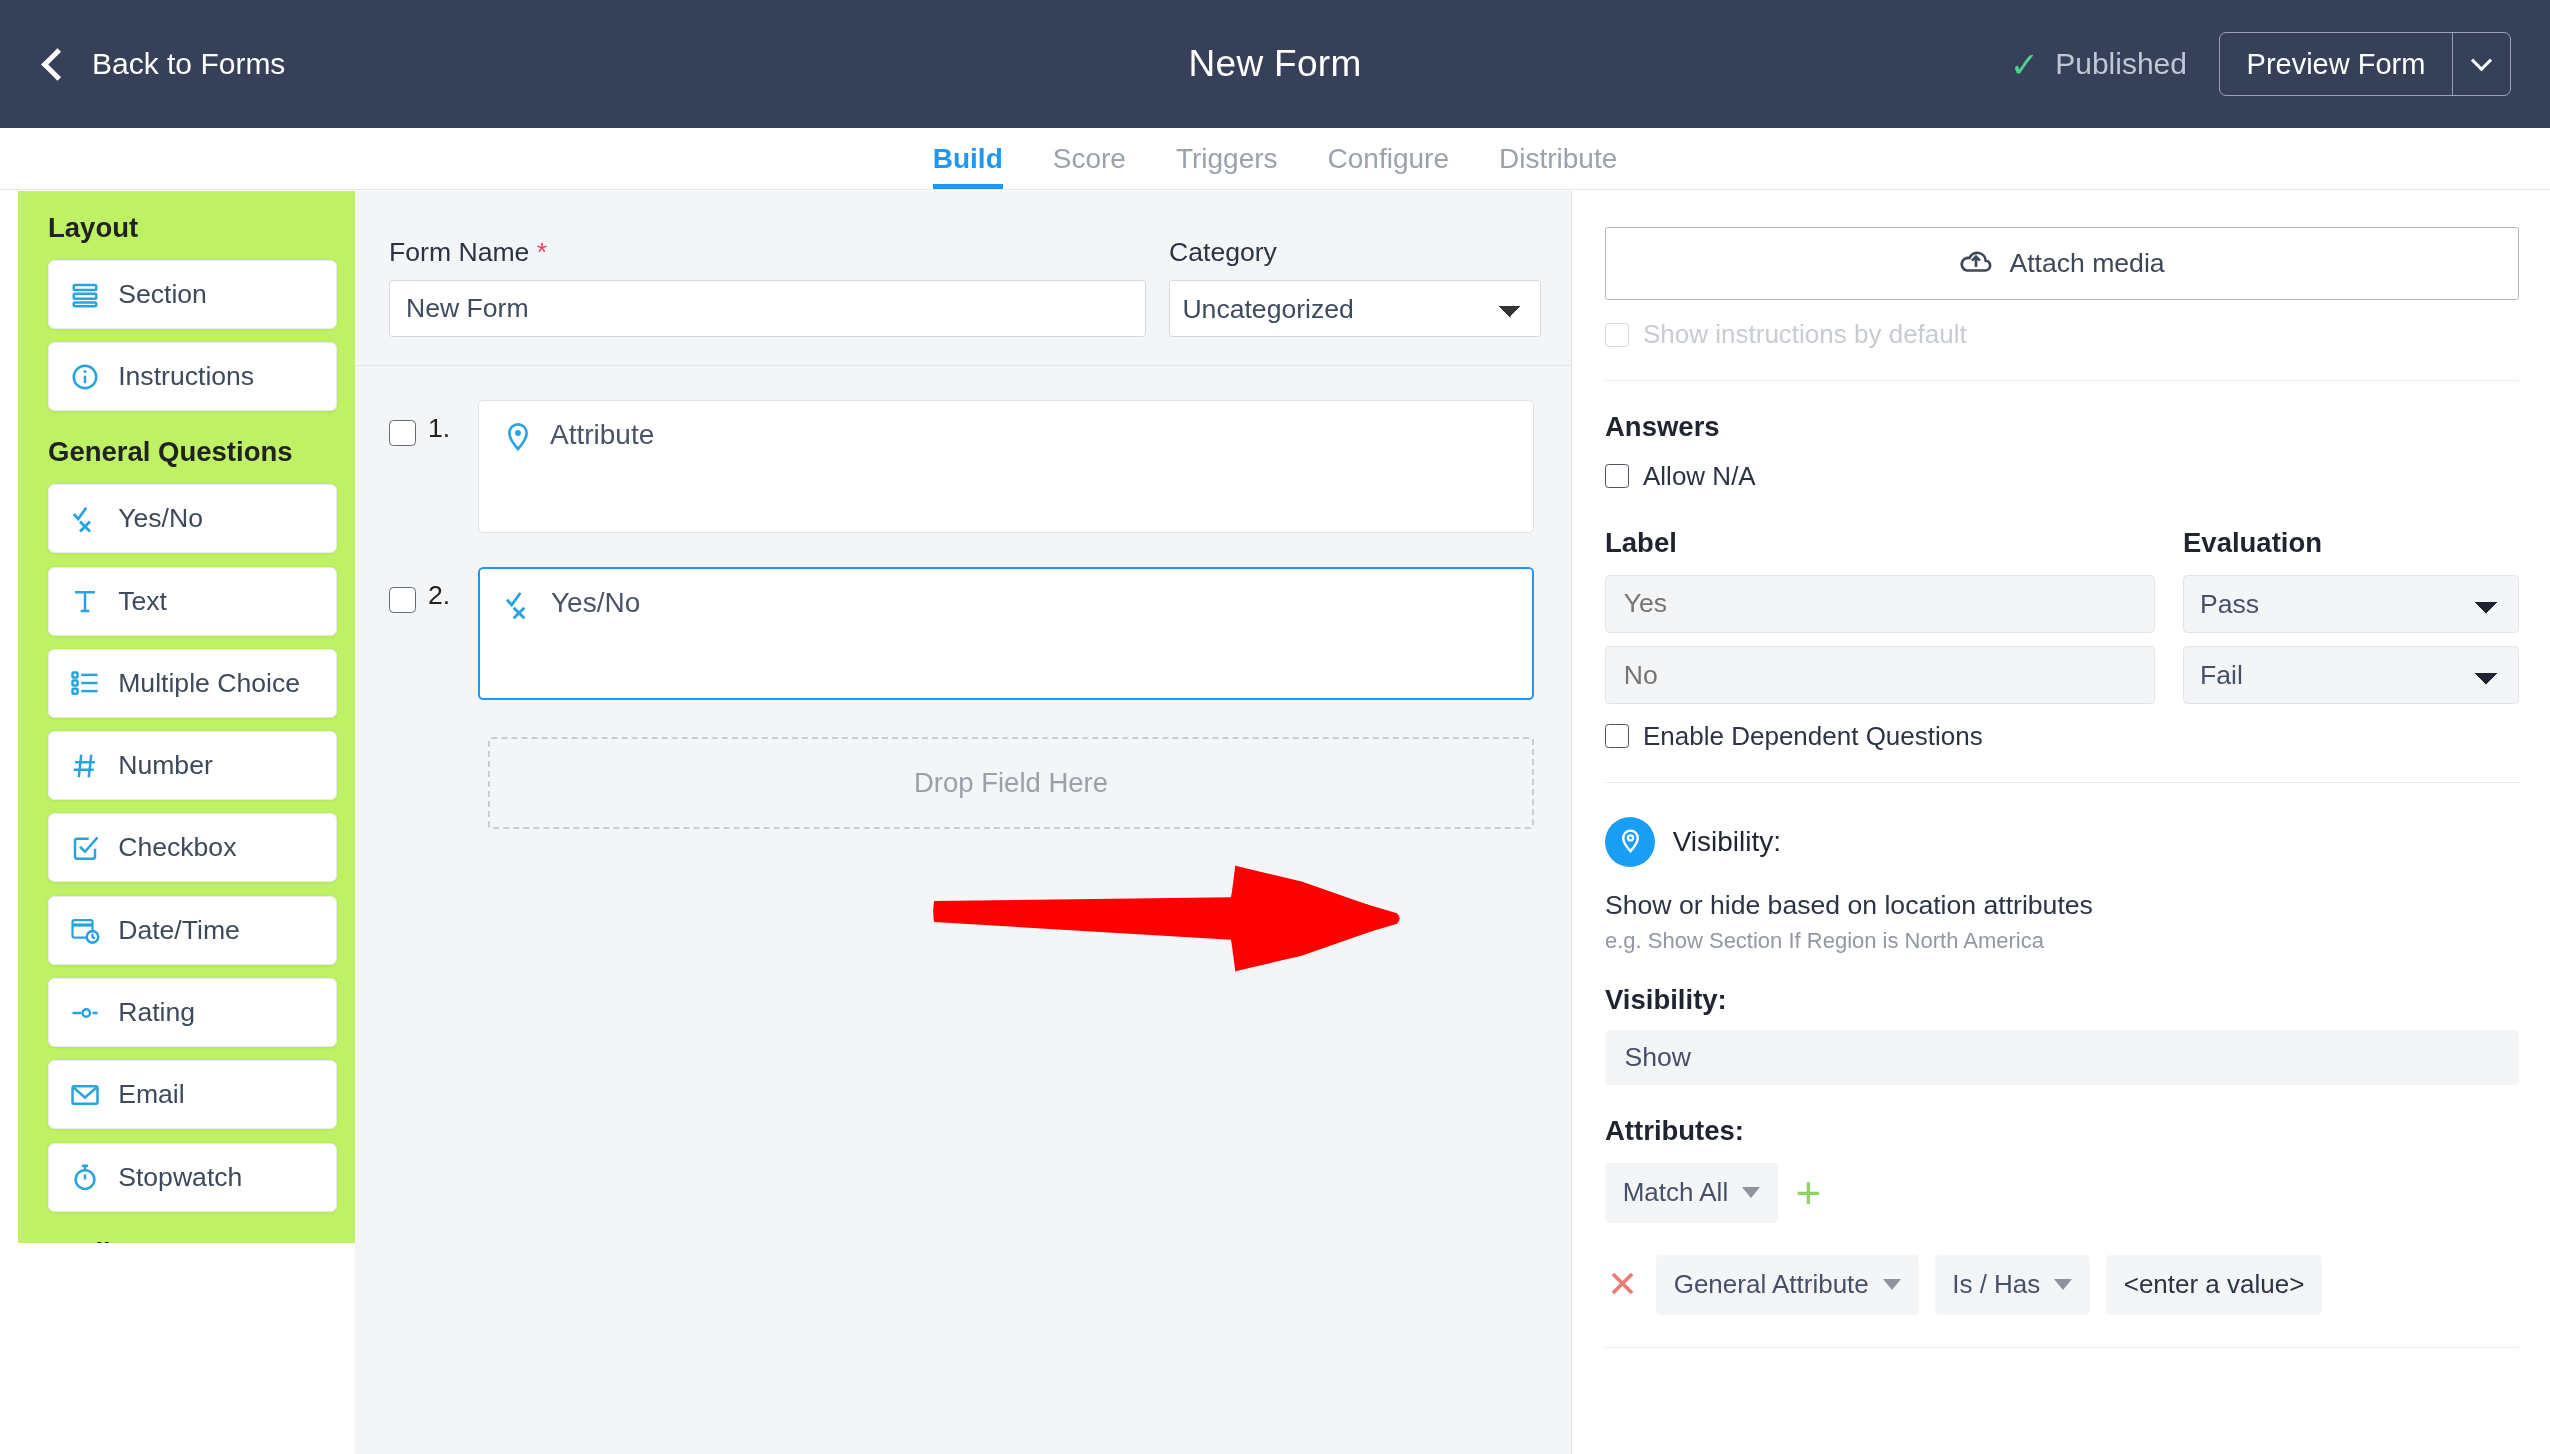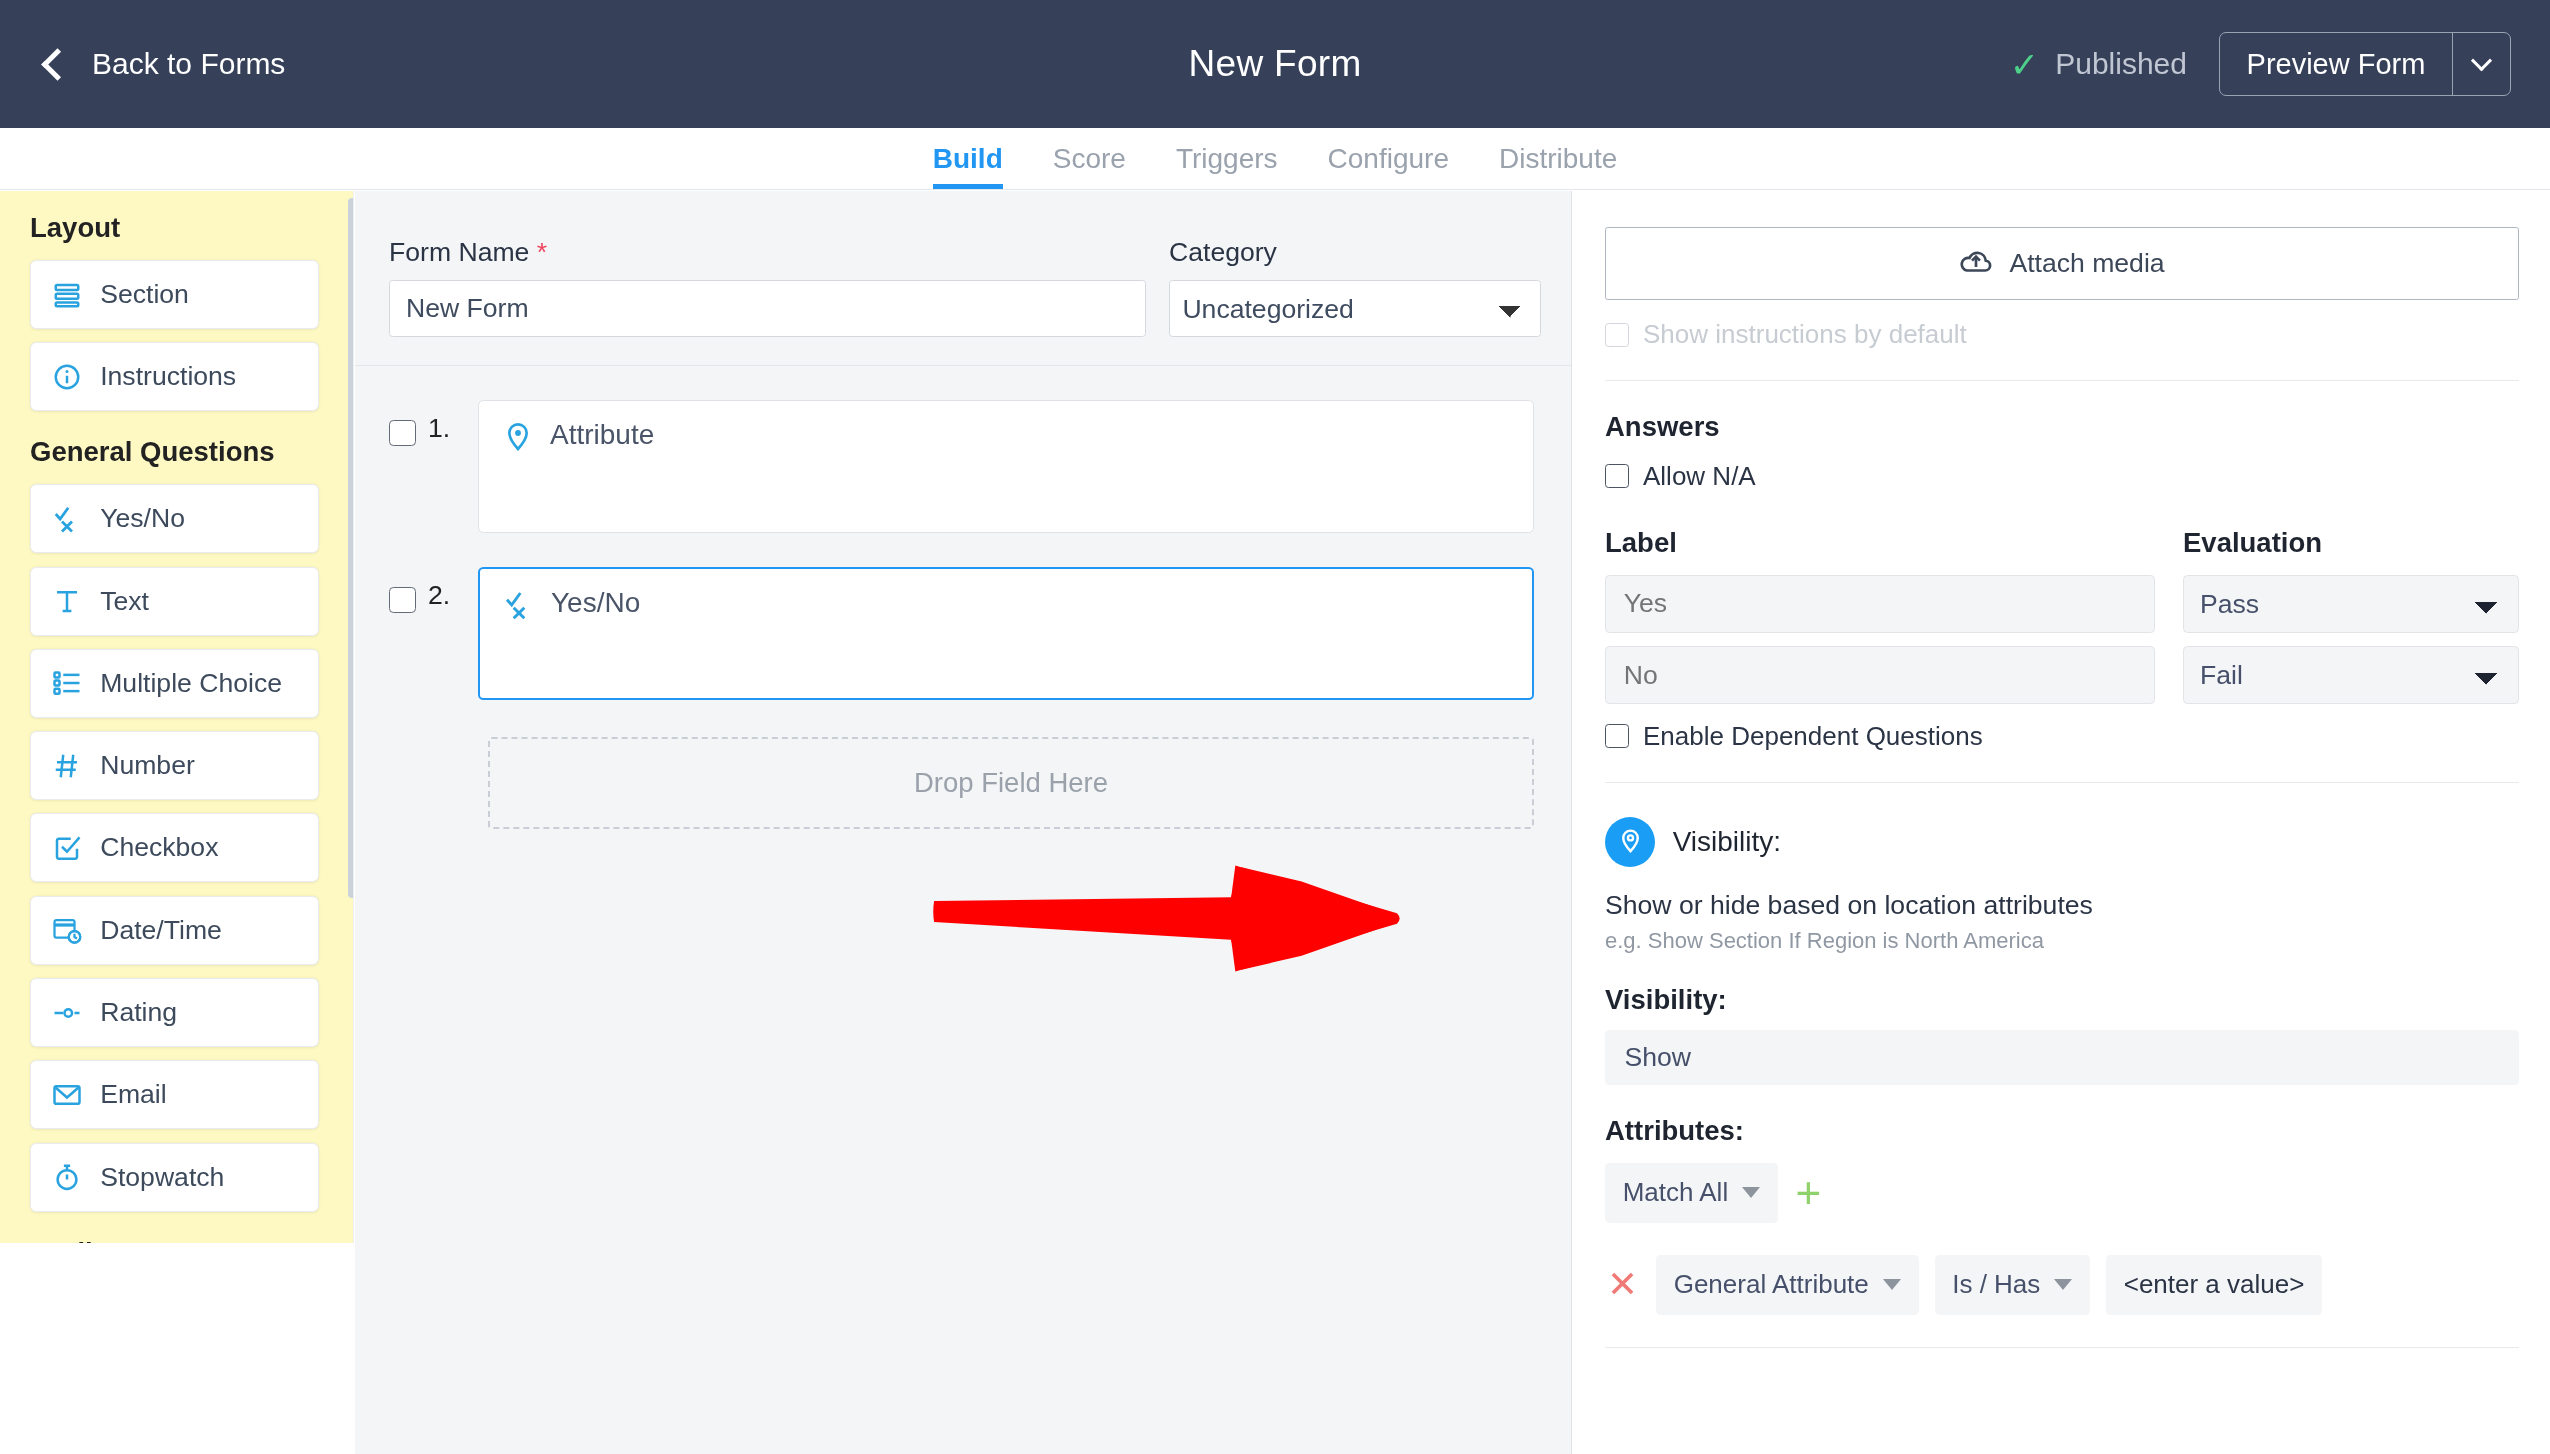--- a/index.html
+++ b/index.html
@@ -81,23 +81,23 @@
   }
   .tab.active { color: #2196f3; font-weight: 600; }
   .tab.active:after {
     content: ""; position: absolute;
     left: 25px; right: 25px; bottom: 0;
     height: 5.3px; background: #2196f3;
   }
 
   
   .sidebar {
-    position: absolute; top: 191px; left: 0;
+    position: absolute; top: 191px; left: 18px;
     width: 354px; height: 1052px;
-    background: #fef9c3;
+    background: #bef264;
     overflow: hidden;
     border-right: 0.9px solid #eceef1;
   }
   .sb-inner { padding: 0 34px 0 30px; }
   .sb-head {
     font-size: 27.5px; font-weight: bold; color: #222222;
     margin-top: 25px; margin-bottom: 16px;
     margin-left: 0px;
   }
   .sb-head.first { margin-top: 21px; }

